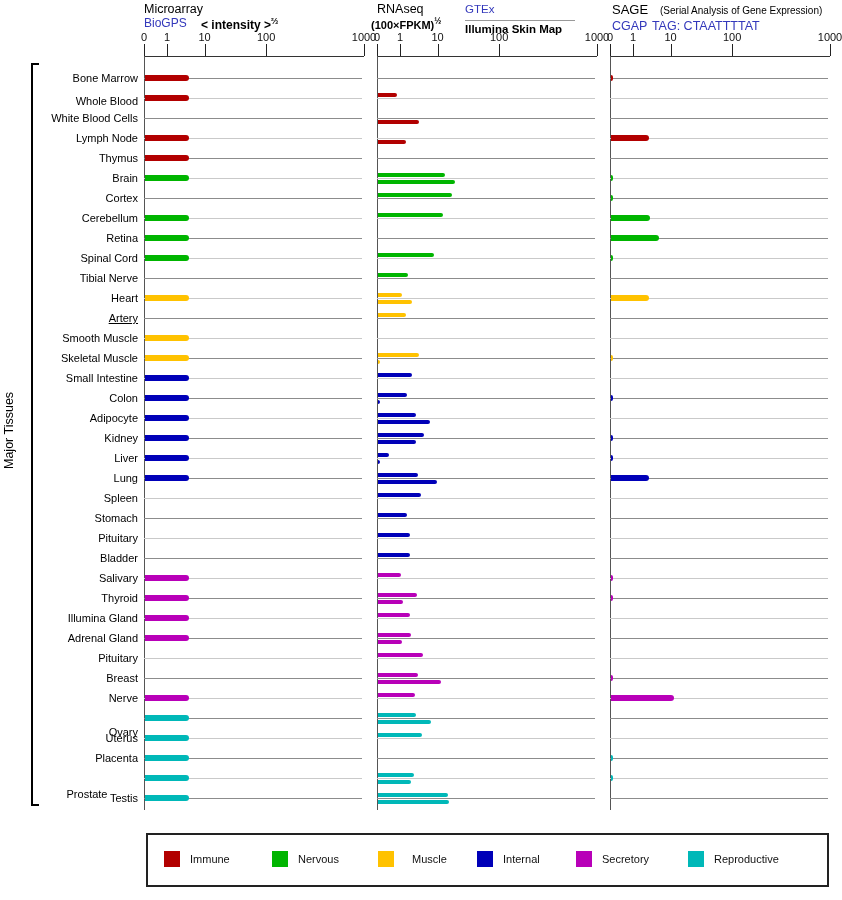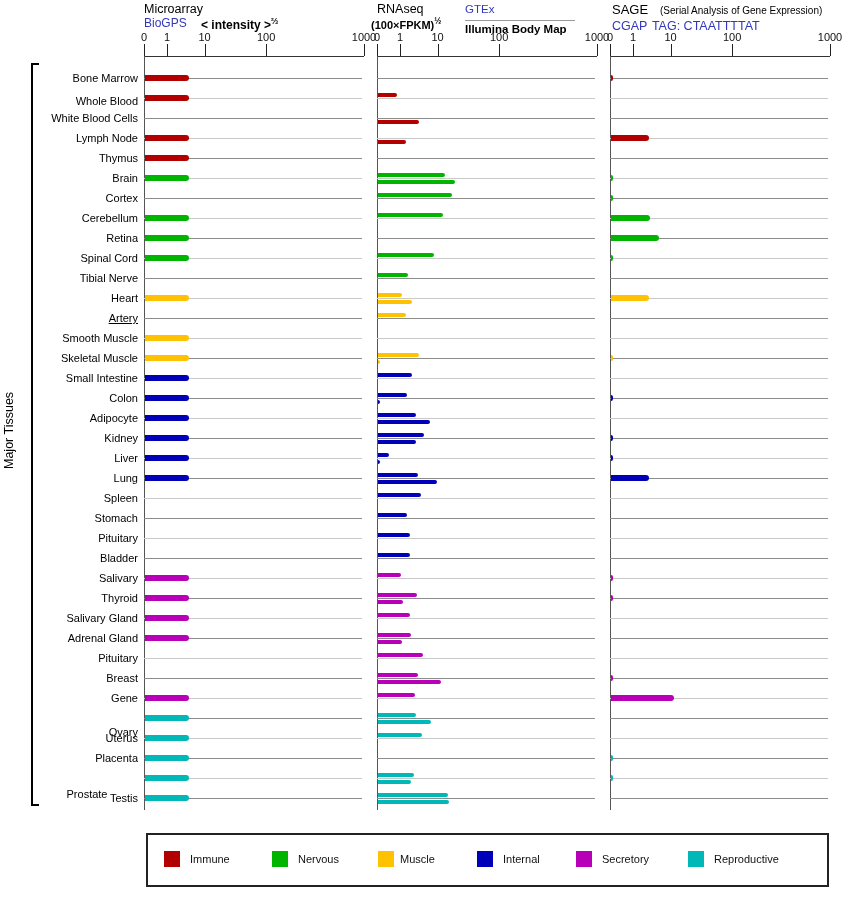--- a/index.html
+++ b/index.html
@@ -35,21 +35,21 @@
 <div id="app">
 
   <div class="abs hdr1" style="left:144px;top:2px;">Microarray</div>
   <div class="abs link" style="left:144px;top:16px;">BioGPS</div>
   <div class="abs plain" style="left:201px;top:16px;"><span>&lt; intensity &gt;</span><sup>⅔</sup></div>
 
   <div class="abs hdr1" style="left:377px;top:2px;">RNAseq</div>
   <div class="abs plain" style="left:371px;top:16px;font-size:11px;"><span>(100×FPKM)</span><sup>½</sup></div>
   <div class="abs link" style="left:465px;top:3px;font-size:11.5px;">GTEx</div>
   <div class="gtex-sep" style="left:465px;top:20px;width:110px;"></div>
-  <div class="abs plain" style="left:465px;top:23px;font-size:11.5px;">Illumina Body Map</div>
+  <div class="abs plain" style="left:465px;top:23px;font-size:11.5px;">Illumina Skin Map</div>
 
   <div class="abs hdr1" style="left:612px;top:2px;font-size:13px;">SAGE</div>
   <div class="abs hdr-small" style="left:660px;top:5px;text-align:center;">(Serial Analysis of Gene Expression)</div>
   <div class="abs" style="left:612px;top:16px;white-space:nowrap;">
     <span class="link" style="font-size:12.5px;">CGAP</span>
     <span class="link" style="font-size:12.5px;">TAG: CTAATTTTAT</span>
   </div>
 
   <div class="side-label">Major Tissues</div>
   <div class="bracket" style="left:31px;top:63px;width:2px;height:743px;"></div>
@@ -263,21 +263,21 @@
       <div class="grid" style="left: 377px; top: 598px; width: 218px; background: rgb(140, 140, 140);"></div>
       <div class="grid" style="left: 610px; top: 598px; width: 218px; background: rgb(140, 140, 140);"></div>
       <div class="tissue-label" style="top: 591px;">Thyroid</div>
       <div class="bar" style="left: 145px; top: 595px; width: 44px; height: 6px; background: rgb(184, 0, 184); border-radius: 0px 3px 3px 0px;"></div>
       <div class="bar" style="left: 378px; top: 593px; width: 39px; height: 4px; background: rgb(184, 0, 184); border-radius: 0px 2px 2px 0px;"></div>
       <div class="bar" style="left: 378px; top: 600px; width: 25px; height: 4px; background: rgb(184, 0, 184); border-radius: 0px 2px 2px 0px;"></div>
       <div class="bar" style="left: 611px; top: 595px; width: 2px; height: 6px; background: rgb(184, 0, 184); border-radius: 0px 3px 3px 0px;"></div>
       <div class="grid" style="left: 144px; top: 618px; width: 218px; background: rgb(201, 201, 201);"></div>
       <div class="grid" style="left: 377px; top: 618px; width: 218px; background: rgb(201, 201, 201);"></div>
       <div class="grid" style="left: 610px; top: 618px; width: 218px; background: rgb(201, 201, 201);"></div>
-      <div class="tissue-label" style="top: 611px;">Salivary Gland</div>
+      <div class="tissue-label" style="top: 611px;">Illumina Gland</div>
       <div class="bar" style="left: 145px; top: 615px; width: 44px; height: 6px; background: rgb(184, 0, 184); border-radius: 0px 3px 3px 0px;"></div>
       <div class="bar" style="left: 378px; top: 613px; width: 32px; height: 4px; background: rgb(184, 0, 184); border-radius: 0px 2px 2px 0px;"></div>
       <div class="grid" style="left: 144px; top: 638px; width: 218px; background: rgb(140, 140, 140);"></div>
       <div class="grid" style="left: 377px; top: 638px; width: 218px; background: rgb(140, 140, 140);"></div>
       <div class="grid" style="left: 610px; top: 638px; width: 218px; background: rgb(140, 140, 140);"></div>
       <div class="tissue-label" style="top: 631px;">Adrenal Gland</div>
       <div class="bar" style="left: 145px; top: 635px; width: 44px; height: 6px; background: rgb(184, 0, 184); border-radius: 0px 3px 3px 0px;"></div>
       <div class="bar" style="left: 378px; top: 633px; width: 33px; height: 4px; background: rgb(184, 0, 184); border-radius: 0px 2px 2px 0px;"></div>
       <div class="bar" style="left: 378px; top: 640px; width: 24px; height: 4px; background: rgb(184, 0, 184); border-radius: 0px 2px 2px 0px;"></div>
       <div class="grid" style="left: 144px; top: 658px; width: 218px; background: rgb(201, 201, 201);"></div>
@@ -288,21 +288,21 @@
       <div class="grid" style="left: 144px; top: 678px; width: 218px; background: rgb(140, 140, 140);"></div>
       <div class="grid" style="left: 377px; top: 678px; width: 218px; background: rgb(140, 140, 140);"></div>
       <div class="grid" style="left: 610px; top: 678px; width: 218px; background: rgb(140, 140, 140);"></div>
       <div class="tissue-label" style="top: 671px;">Breast</div>
       <div class="bar" style="left: 378px; top: 673px; width: 40px; height: 4px; background: rgb(184, 0, 184); border-radius: 0px 2px 2px 0px;"></div>
       <div class="bar" style="left: 378px; top: 680px; width: 63px; height: 4px; background: rgb(184, 0, 184); border-radius: 0px 2px 2px 0px;"></div>
       <div class="bar" style="left: 611px; top: 675px; width: 2px; height: 6px; background: rgb(184, 0, 184); border-radius: 0px 3px 3px 0px;"></div>
       <div class="grid" style="left: 144px; top: 698px; width: 218px; background: rgb(201, 201, 201);"></div>
       <div class="grid" style="left: 377px; top: 698px; width: 218px; background: rgb(201, 201, 201);"></div>
       <div class="grid" style="left: 610px; top: 698px; width: 218px; background: rgb(201, 201, 201);"></div>
-      <div class="tissue-label" style="top: 691px;">Gene</div>
+      <div class="tissue-label" style="top: 691px;">Nerve</div>
       <div class="bar" style="left: 145px; top: 695px; width: 44px; height: 6px; background: rgb(184, 0, 184); border-radius: 0px 3px 3px 0px;"></div>
       <div class="bar" style="left: 378px; top: 693px; width: 37px; height: 4px; background: rgb(184, 0, 184); border-radius: 0px 2px 2px 0px;"></div>
       <div class="bar" style="left: 611px; top: 695px; width: 63px; height: 6px; background: rgb(184, 0, 184); border-radius: 0px 3px 3px 0px;"></div>
       <div class="grid" style="left: 144px; top: 718px; width: 218px; background: rgb(140, 140, 140);"></div>
       <div class="grid" style="left: 377px; top: 718px; width: 218px; background: rgb(140, 140, 140);"></div>
       <div class="grid" style="left: 610px; top: 718px; width: 218px; background: rgb(140, 140, 140);"></div>
       <div class="tissue-label" style="top: 725px;">Ovary</div>
       <div class="bar" style="left: 145px; top: 715px; width: 44px; height: 6px; background: rgb(0, 184, 184); border-radius: 0px 3px 3px 0px;"></div>
       <div class="bar" style="left: 378px; top: 713px; width: 38px; height: 4px; background: rgb(0, 184, 184); border-radius: 0px 2px 2px 0px;"></div>
       <div class="bar" style="left: 378px; top: 720px; width: 53px; height: 4px; background: rgb(0, 184, 184); border-radius: 0px 2px 2px 0px;"></div>
@@ -334,21 +334,21 @@
       <div class="bar" style="left: 378px; top: 793px; width: 70px; height: 4px; background: rgb(0, 184, 184); border-radius: 0px 2px 2px 0px;"></div>
       <div class="bar" style="left: 378px; top: 800px; width: 71px; height: 4px; background: rgb(0, 184, 184); border-radius: 0px 2px 2px 0px;"></div>
     </div>
 
   <div id="legend-box">
       <div class="legend-swatch" style="left: 16px; background: rgb(178, 0, 0);"></div>
       <div class="legend-label" style="left: 42px;">Immune</div>
       <div class="legend-swatch" style="left: 124px; background: rgb(0, 181, 0);"></div>
       <div class="legend-label" style="left: 150px;">Nervous</div>
       <div class="legend-swatch" style="left: 230px; background: rgb(255, 194, 0);"></div>
-      <div class="legend-label" style="left: 252px;">Muscle</div>
+      <div class="legend-label" style="left: 264px;">Muscle</div>
       <div class="legend-swatch" style="left: 329px; background: rgb(0, 0, 184);"></div>
       <div class="legend-label" style="left: 355px;">Internal</div>
       <div class="legend-swatch" style="left: 428px; background: rgb(184, 0, 184);"></div>
       <div class="legend-label" style="left: 454px;">Secretory</div>
       <div class="legend-swatch" style="left: 540px; background: rgb(0, 184, 184);"></div>
       <div class="legend-label" style="left: 566px;">Reproductive</div>
     </div>
 </div>
 
 </body></html>

